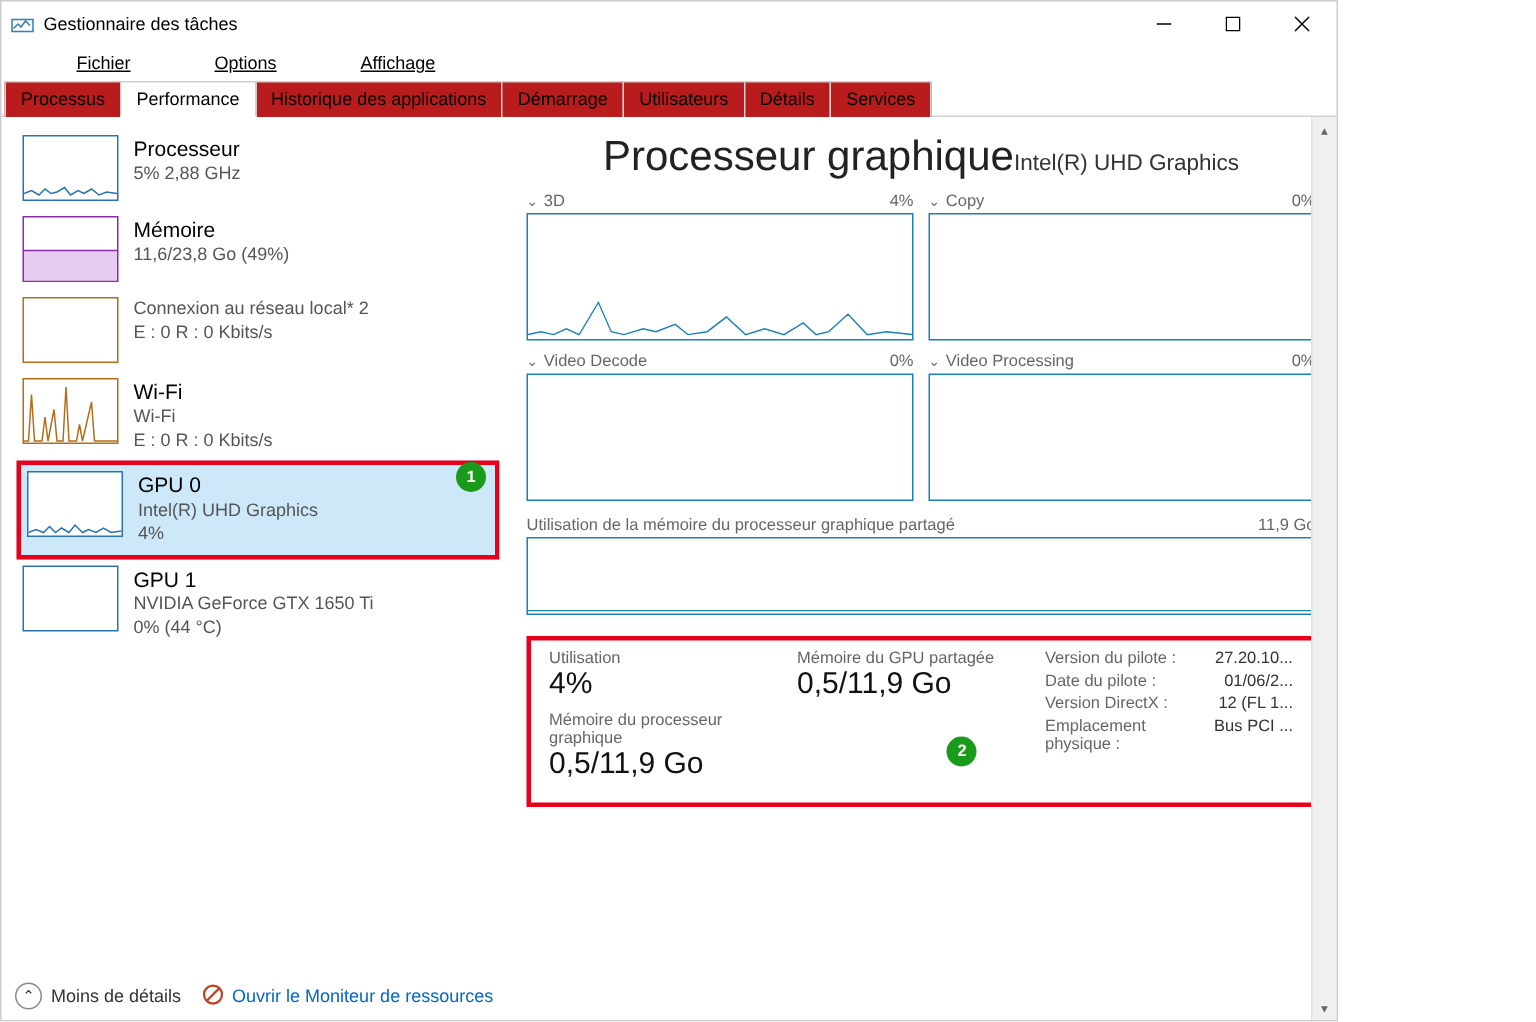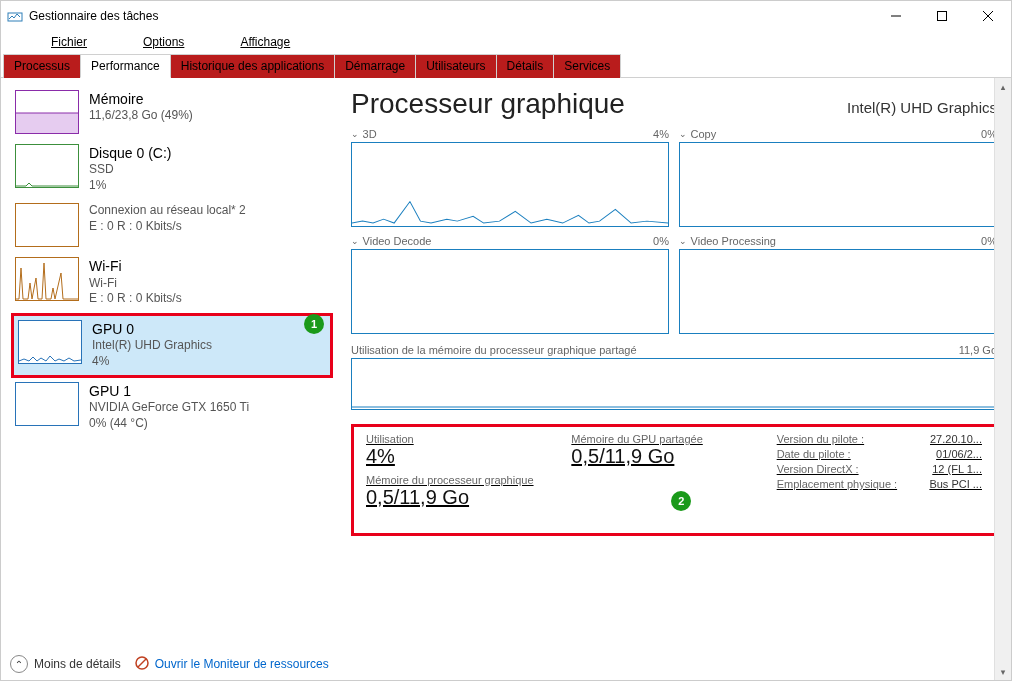--- a/index.html
+++ b/index.html
@@ -1,18 +1,18 @@
 <!DOCTYPE html>
 <html><head>
 <meta charset="utf-8">
 <style>
 * { box-sizing: border-box; margin: 0; padding: 0; font-family: "Segoe UI", Arial, sans-serif; }
 body { background: #fff; width: 1024px; height: 681px; overflow: hidden; position: relative; }
 
-.window { border: 1px solid #ccc; width: 1012px; height: 681px; display: flex; flex-direction: column; }
+.window { border: 1px solid #ccc; width: 892px; height: 681px; display: flex; flex-direction: column; }
 
 .titlebar { height: 30px; display: flex; align-items: center; padding-left: 6px; }
 .titlebar .icon { width: 16px; height: 16px; margin-right: 6px; display:inline-flex; align-items:center; justify-content:center; }
 .titlebar .title { font-size: 12px; color: #000; }
 .win-controls { margin-left: auto; display: flex; }
 .win-controls .btn { width: 46px; height: 30px; display: flex; align-items: center; justify-content: center; font-size: 12px; }
 
 .menubar { height: 22px; display: flex; align-items: center; padding-left: 6px; font-size: 12px; gap: 4px;}
 .menubar .menu { padding: 2px 8px; }
 .menubar .menu .underline { text-decoration: underline; margin-left: 36px; }
@@ -34,38 +34,38 @@
 .thumb.gpu { border-color:#2873b8;}
 .thumb .spark { position:absolute; bottom:0; left:0; right:0;}
 .perf-info { display:flex; flex-direction:column; line-height:1.3;}
 .perf-info .name { font-size: 14px; color:#000;}
 .perf-info .sub { font-size: 12px; color:#555;}
 .perf-info .sub2 { font-size: 12px; color:#555;}
 
 .badge { position:absolute; width:20px; height:20px; border-radius:50%; background:#1a9a1a; color:#fff; display:flex; align-items:center; justify-content:center; font-size:11px; font-weight:bold;}
 
 .main { flex:1; padding: 10px 14px 0 18px; position:relative; overflow:hidden;}
-.main .hdr { display:flex; align-items:baseline; justify-content:space-between; margin-bottom:8px;}
+.main .hdr { display:flex; align-items:baseline; justify-content:center; margin-bottom:8px;}
 .main .hdr h1 { font-size: 28px; font-weight: 300; color:#222;}
 .main .hdr .sub { font-size: 15px; color:#333;}
 
 .graphs-top { display:flex; gap:10px; }
 .graph-block { flex:1; }
 .graph-label-row { display:flex; align-items:center; font-size:11px; color:#666; margin-bottom:2px;}
 .graph-label-row .chev { font-size:9px; margin-right:4px; color:#666;}
 .graph-label-row .pct { margin-left:auto;}
 .chart { border:1px solid #1a7fbf; height:85px; background:#fff; position:relative;}
 .chart.short { height:85px;}
 .chart.mid { height:52px;}
 
 .sharedmem { margin-top:10px;}
 .sharedmem .lbl-row { display:flex; font-size:11px; color:#666; justify-content:space-between; margin-bottom:2px;}
 .sharedmem .chart { height:52px;}
 
-.stats-box { border:3px solid #e8001a; margin-top:14px; padding:6px 12px 18px 12px; display:flex; position:relative;text-decoration:underline;}
+.stats-box { border:3px solid #e8001a; margin-top:14px; padding:6px 12px 8px 12px; display:flex; position:relative;}
 .stats-col { flex:1; }
 .stat-label { font-size:11px; color:#666;}
 .stat-val { font-size:20px; color:#111; margin-bottom:6px;}
 .right-grid { display:grid; grid-template-columns: auto auto; column-gap:14px; row-gap:3px; font-size:11px; color:#666;}
 .right-grid .rv { text-align:right; color:#333;}
 
 .footer { position:absolute; bottom:8px; left:10px; display:flex; align-items:center; gap:14px; font-size:12px;}
 .footer .less { display:flex; align-items:center; gap:6px; color:#333;}
 .footer .circ { width:18px; height:18px; border:1px solid #888; border-radius:50%; display:flex; align-items:center; justify-content:center; font-size:10px;}
 .footer .resmon { color:#0066cc; display:flex; align-items:center; gap:6px;}
@@ -122,46 +122,45 @@
     <div class="tab">Démarrage</div>
     <div class="tab">Utilisateurs</div>
     <div class="tab">Détails</div>
     <div class="tab">Services</div>
   </div>
 
   <div class="content">
 
     <div class="sidebar">
 
+      <div class="perf-item">
+        <div class="thumb cpu">
+          <svg class="spark" width="62" height="42">
+              <polyline points="0,38 5,36 10,39 14,35 18,38 22,37 27,34 31,39 36,36 40,38 45,35 50,39 55,37 62,38" stroke="#2873b8"></polyline>
+            </svg>
+        </div>
+        <div class="perf-info">
+          <div class="name">Processeur</div>
+          <div class="sub">5%  2,88 GHz</div>
+        </div>
+      </div>
 
       <div class="perf-item">
         <div class="thumb mem">
           <svg class="spark" width="62" height="42">
               <rect x="0" y="22" width="62" height="20" fill="#e6ccf0"></rect>
               <line x1="0" y1="22" x2="62" y2="22" stroke="#8a2ca9"></line>
             </svg>
         </div>
         <div class="perf-info">
           <div class="name">Mémoire</div>
           <div class="sub">11,6/23,8 Go (49%)</div>
         </div>
       </div>
 
-      <div class="perf-item">
-        <div class="thumb disk">
-          <svg class="spark" width="62" height="42">
-              <polyline points="0,41 10,41 13,38 16,41 62,41" stroke="#3c8f3c"></polyline>
-            </svg>
-        </div>
-        <div class="perf-info">
-          <div class="name">Disque 0 (C:)</div>
-          <div class="sub">SSD</div>
-          <div class="sub2">1%</div>
-        </div>
-      </div>
 
       <div class="perf-item">
         <div class="thumb wifi"></div>
         <div class="perf-info">
           <div class="sub">Connexion au réseau local* 2</div>
           <div class="sub2">E : 0 R : 0 Kbits/s</div>
         </div>
       </div>
 
       <div class="perf-item">

